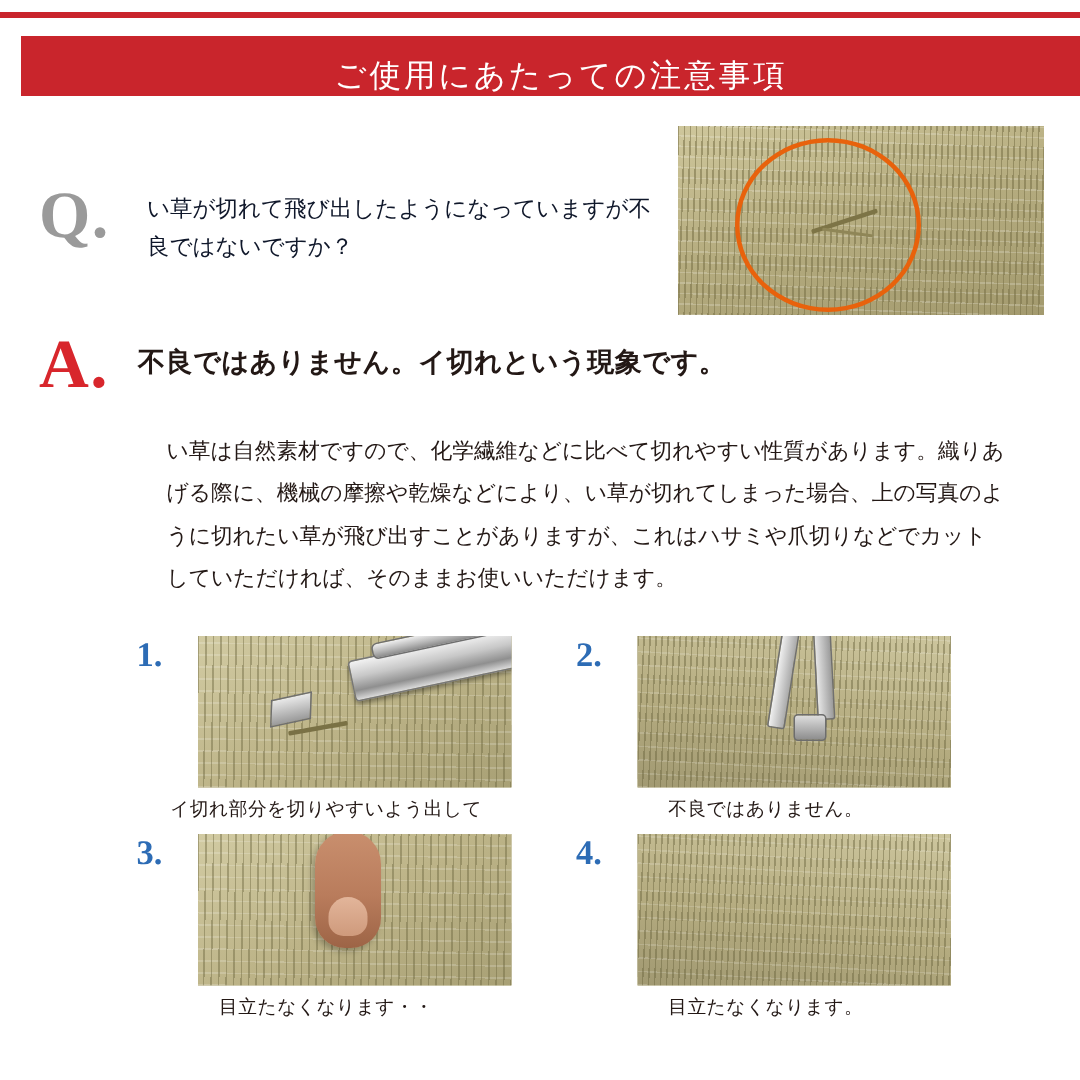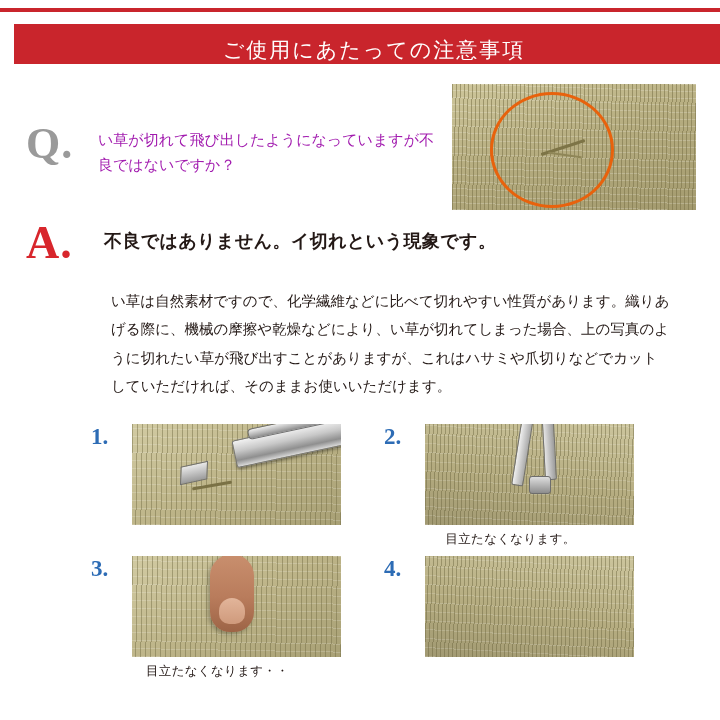--- a/index.html
+++ b/index.html
@@ -62,21 +62,21 @@
     font-family: "Liberation Serif", serif;
     letter-spacing: 1px;
   }
   .q-text {
     position: absolute;
     left: 98px;
     top: 128px;
     width: 340px;
     font-size: 15px;
     line-height: 1.65;
-    color: #a21caf;
+    color: #0f172a;
   }
 
   
   .hero-photo {
     position: absolute;
     left: 452px;
     top: 84px;
     width: 244px;
     height: 126px;
     overflow: hidden;
@@ -125,21 +125,21 @@
     left: 26px;
     top: 216px;
     font-size: 46px;
     font-weight: bold;
     color: #d8262c;
     font-family: "Liberation Serif", serif;
     letter-spacing: 1px;
   }
   .a-headline {
     position: absolute;
-    left: 104px;
+    left: 92px;
     top: 229px;
     font-size: 18px;
     font-weight: bold;
     color: #231815;
     letter-spacing: 0.4px;
   }
   .body-copy {
     position: absolute;
     left: 92px;
     top: 287px;
@@ -309,31 +309,32 @@
 
       <div class="step">
         <div class="step-num">1.</div>
         <div class="step-photo">
           <div class="tatami v2"></div>
           <div class="strand" style="left:60px; top:60px; width:40px; height:3px; transform:rotate(-10deg); background:#7a7145;"></div>
           <div class="clipper"></div>
           <div class="clipper-lever"></div>
           <div class="clipper-tip"></div>
         </div>
+        <div class="step-caption">イ切れ部分を切りやすいよう出して</div>
       </div>
 
       <div class="step">
         <div class="step-num">2.</div>
         <div class="step-photo">
           <div class="tatami v3"></div>
           <div class="clipper-v1"></div>
           <div class="clipper-v2"></div>
           <div class="clipper-head"></div>
         </div>
-        <div class="step-caption">目立たなくなります。</div>
+        <div class="step-caption">不良ではありません。</div>
       </div>
 
     </div>
 
     <div class="step-row">
 
       <div class="step">
         <div class="step-num">3.</div>
         <div class="step-photo">
           <div class="tatami v2"></div>
@@ -342,19 +343,20 @@
           </div>
         </div>
         <div class="step-caption">目立たなくなります・・</div>
       </div>
 
       <div class="step">
         <div class="step-num">4.</div>
         <div class="step-photo">
           <div class="tatami v3"></div>
         </div>
+        <div class="step-caption">目立たなくなります。</div>
       </div>
 
     </div>
 
   </div>
 
 </div>
 
 </body></html>

